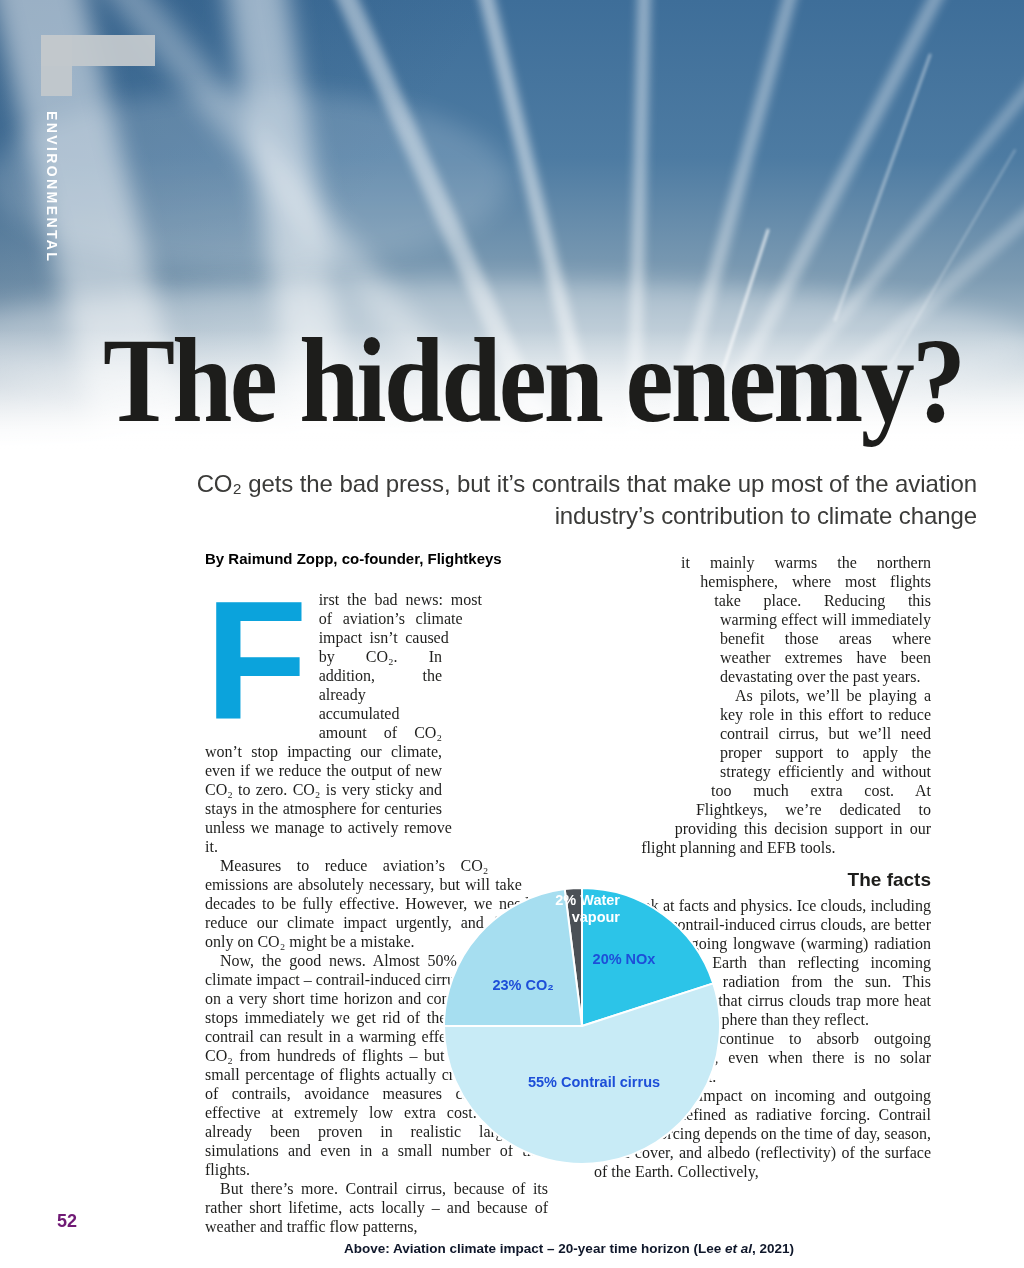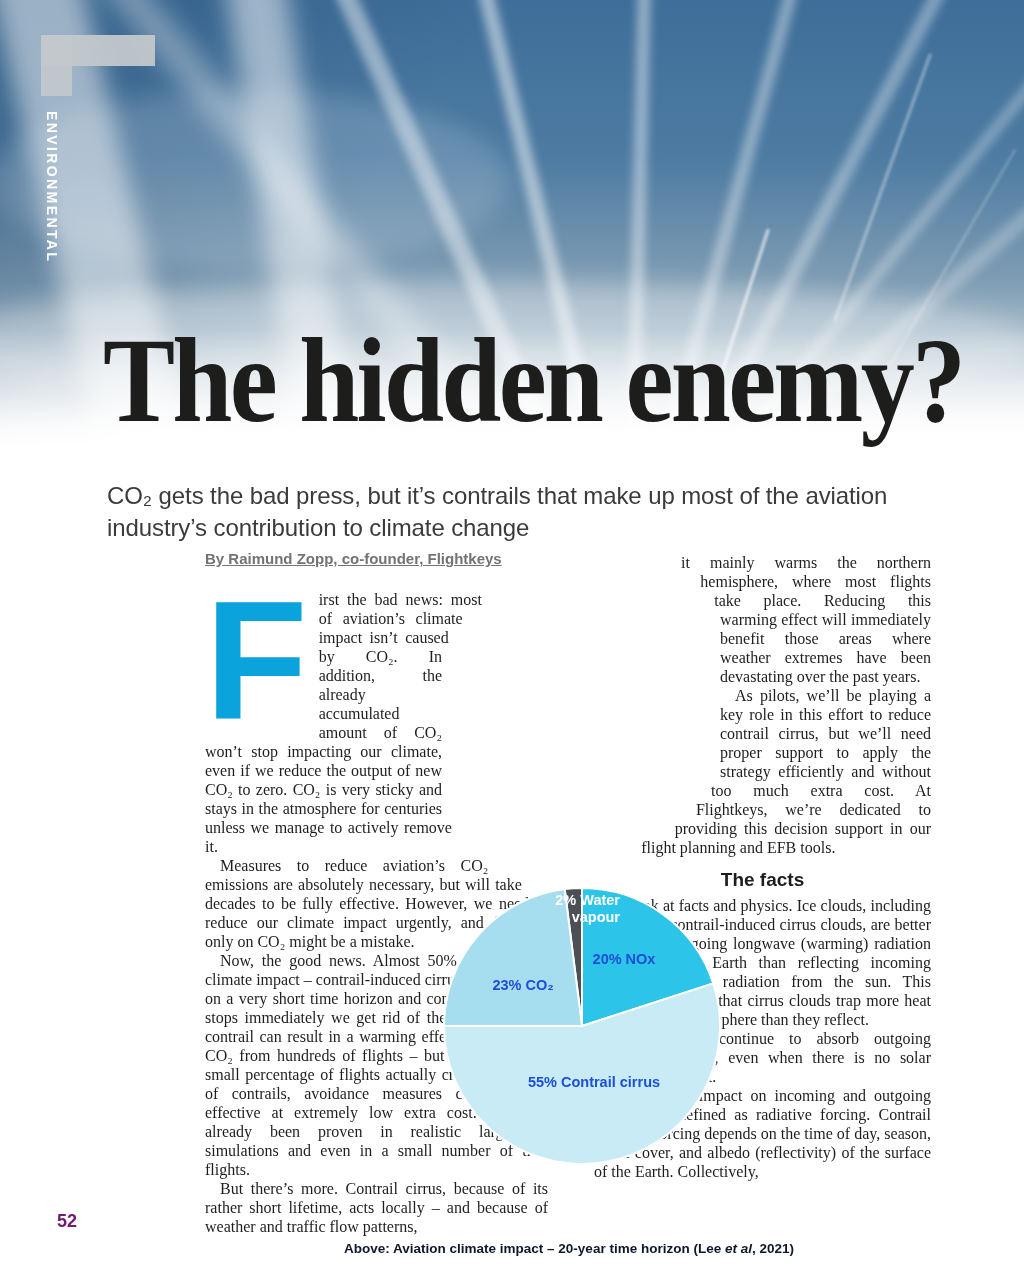--- a/index.html
+++ b/index.html
@@ -9,33 +9,33 @@
   .hero{position:absolute;left:0;top:0;width:1024px;height:450px;overflow:hidden;}
   .hero svg{display:block;}
   .flag-bar{position:absolute;left:41px;top:35px;width:114px;height:31px;background:#c2c8cc;opacity:.95;}
   .flag-leg{position:absolute;left:41px;top:35px;width:31px;height:61px;background:#c2c8cc;opacity:.95;}
   .kicker{position:absolute;left:43px;top:111px;writing-mode:vertical-rl;
           font:700 14px/18px "Liberation Sans",sans-serif;letter-spacing:2.4px;color:#ffffff;}
   
   .headline{position:absolute;left:103px;top:321px;margin:0;white-space:nowrap;
             font-family:"Liberation Serif",serif;font-weight:700;font-size:120px;line-height:1;
             letter-spacing:-3px;color:#1d1d1b;transform:scaleX(.9);transform-origin:left top;}
-  .standfirst{position:absolute;left:107px;top:480px;width:870px;margin:0;
-              font-size:24px;line-height:32px;color:#3b3b39;letter-spacing:-.1px;}
+  .standfirst{position:absolute;left:107px;top:468px;width:870px;margin:0;
+              font-size:24px;line-height:32px;color:#3b3b39;letter-spacing:-.1px;text-align:right;}
   
   .col{position:absolute;top:550px;font-family:"Liberation Serif",serif;
        font-size:16px;line-height:19px;color:#1e1e1c;text-align:justify;}
   .col-left{left:205px;width:343px;}
   .col-right{left:594px;width:337px;padding-top:3px;}
-  .byline{font:700 15px/18px "Liberation Sans",sans-serif;color:#737373;
-          margin:0 0 22px 0;text-align:left;text-decoration:underline;}
+  .byline{font:700 15px/18px "Liberation Sans",sans-serif;color:#000000;
+          margin:0 0 22px 0;text-align:left;}
   .col p{margin:0;}
   .col p.indent{text-indent:15px;}
   .facts-heading{font:700 19px/22px "Liberation Sans",sans-serif;color:#1d1d1b;
-                 margin:12px 0 5px 0;text-align:center;}
+                 margin:12px 0 5px 0;text-align:right;}
   .dropcap{float:left;font:700 168px/0.74 "Liberation Sans",sans-serif;
            color:#0ba3dc;margin:9px 11px 0 0;}
   .spacer-l{float:right;width:106px;height:284px;margin-top:296px;
             shape-outside:circle(147px at 140px 140px);shape-margin:10px;}
   .spacer-r{float:left;width:126px;height:284px;margin-top:333px;
             shape-outside:circle(147px at -13px 140px);shape-margin:10px;}
   
   .chart{position:absolute;left:442px;top:886px;width:280px;height:280px;}
   .chart svg{position:absolute;left:0;top:0;}
   .plabel{position:absolute;font:700 14.5px/17px "Liberation Sans",sans-serif;

